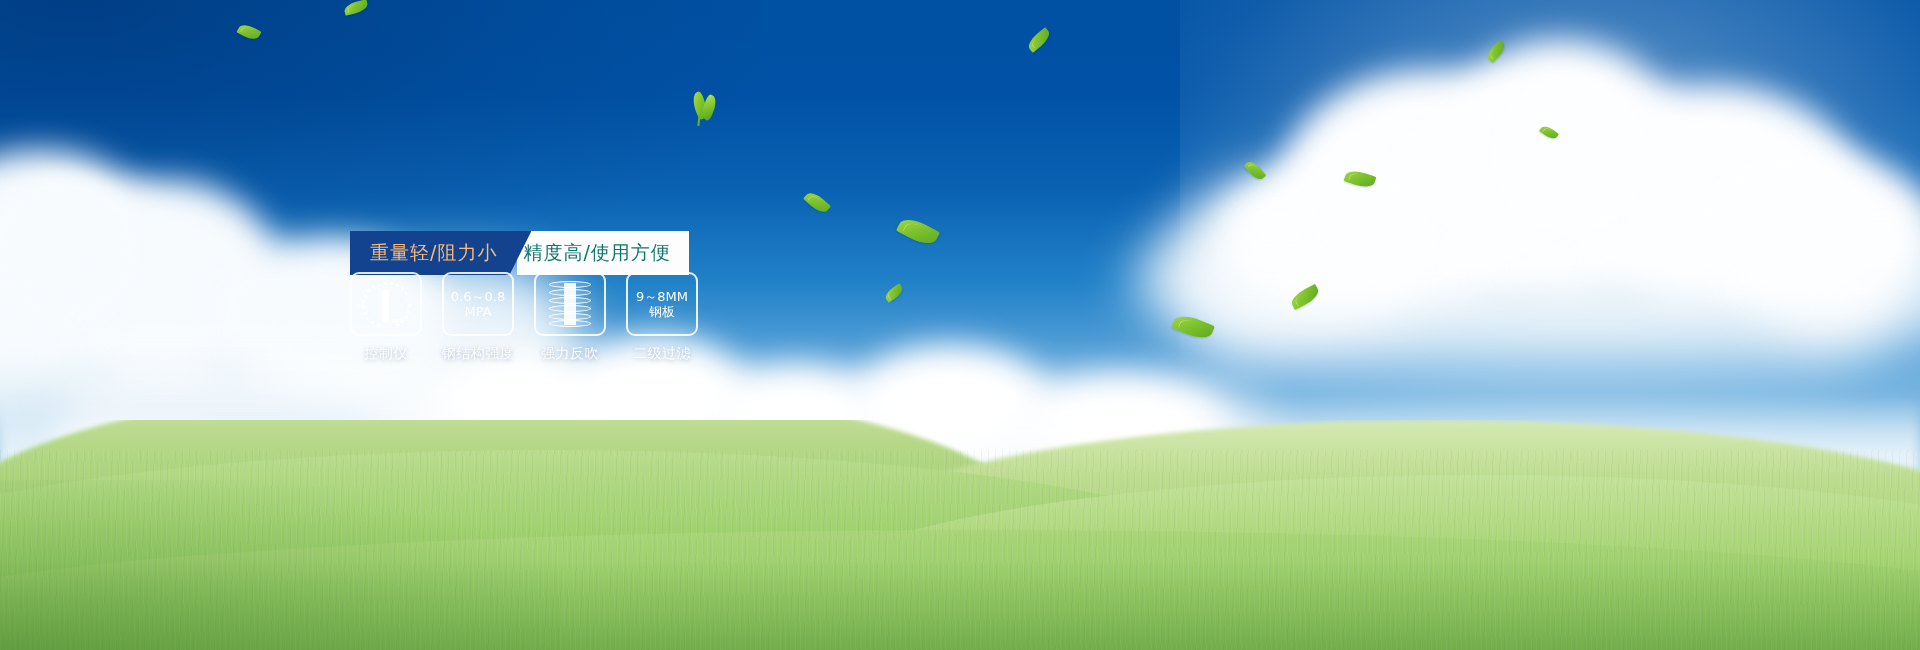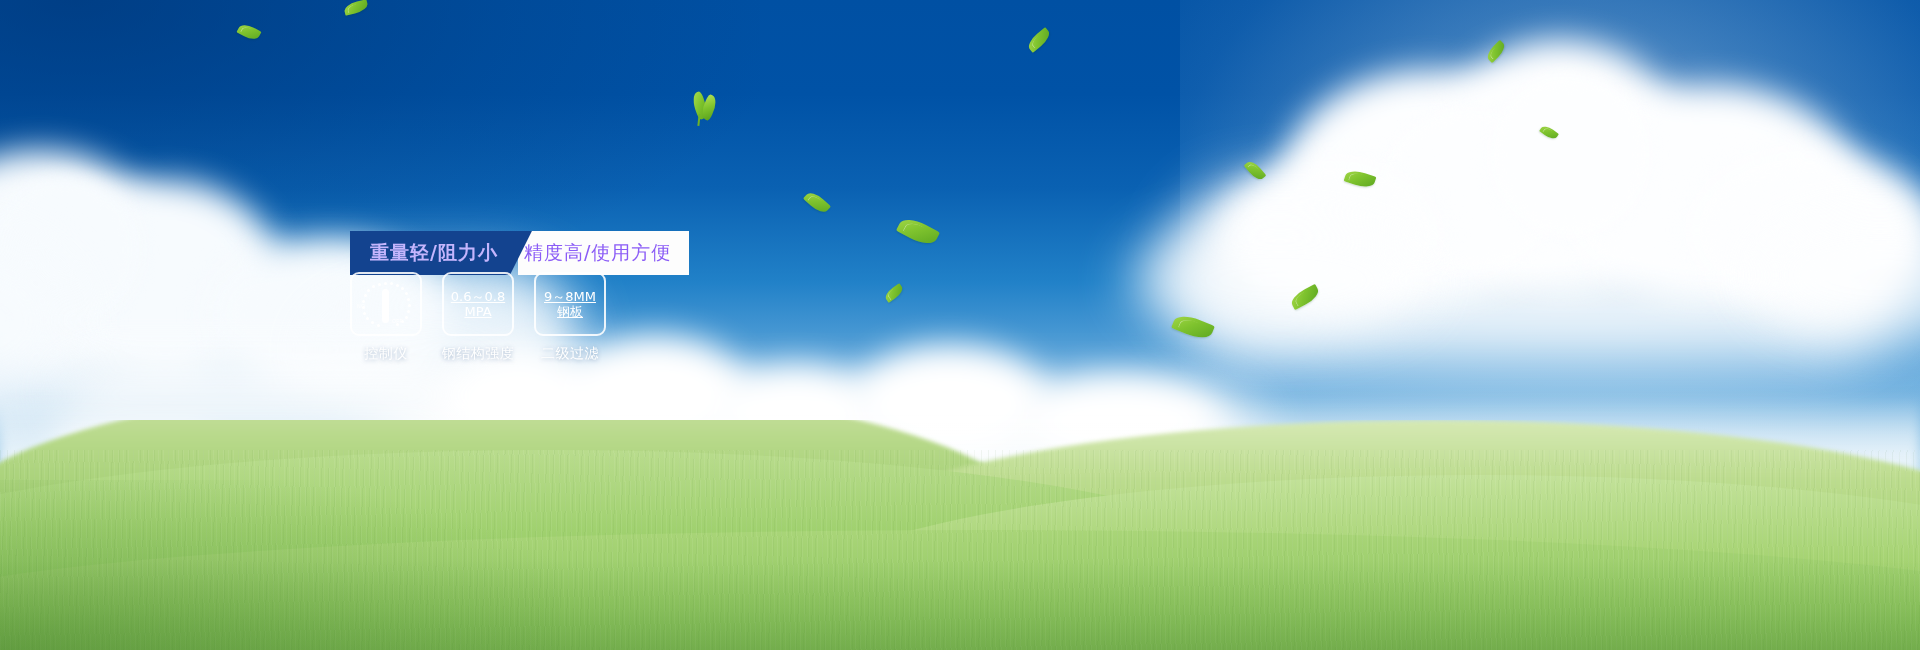--- a/index.html
+++ b/index.html
@@ -71,28 +71,28 @@
 
   .titleleaf{position:absolute;left:678px;top:92px;width:44px;height:34px;}
   .titleleaf .lf{position:absolute;background:linear-gradient(135deg,#b2e055 0%,#7ec32c 50%,#57a01d 100%);}
   .tl1{left:16px;top:0;width:12px;height:27px;border-radius:70% 20% 70% 20%;transform:rotate(-22deg);}
   .tl2{left:25px;top:3px;width:12px;height:25px;border-radius:20% 70% 20% 70%;transform:rotate(26deg);}
   .tlstem{position:absolute;left:20px;top:22px;width:2px;height:12px;background:#6fb327;transform:rotate(6deg);}
 
   .badges{position:absolute;left:350px;top:231px;height:44px;display:flex;}
   .badge{height:44px;display:flex;align-items:center;justify-content:center;font-size:19px;letter-spacing:1px;
     font-family:"DejaVu Sans","Liberation Sans",sans-serif;}
-  .badge-a{background:#13438f;color:#c4b5fd;padding:0 22px 0 20px;
-    clip-path:polygon(0 0, 100% 0, calc(100% - 22px) 100%, 0 100%);padding-right:34px;font-weight:bold;}
-  .badge-b{background:#fdfdfd;color:#8b5cf6;padding:0 18px 0 6px;margin-left:-14px;}
+  .badge-a{background:#13438f;color:#fdba74;padding:0 22px 0 20px;
+    clip-path:polygon(0 0, 100% 0, calc(100% - 22px) 100%, 0 100%);padding-right:34px;}
+  .badge-b{background:#fdfdfd;color:#0f766e;padding:0 18px 0 6px;margin-left:-14px;}
 
   .features{position:absolute;left:350px;top:272px;display:flex;gap:20px;}
   .feat{width:72px;display:flex;flex-direction:column;align-items:center;}
   .fbox{width:72px;height:64px;border:2px solid rgba(255,255,255,.88);border-radius:9px;
-    display:flex;flex-direction:column;align-items:center;justify-content:center;color:#fff;text-decoration:underline;}
+    display:flex;flex-direction:column;align-items:center;justify-content:center;color:#fff;}
   .fval{font-size:13px;line-height:15px;text-align:center;letter-spacing:0;
     font-family:"DejaVu Sans","Liberation Sans",sans-serif;}
   .flabel{margin-top:9px;font-size:14px;color:#fff;white-space:nowrap;letter-spacing:.5px;
     font-family:"DejaVu Sans","Liberation Sans",sans-serif;text-shadow:0 1px 4px rgba(0,50,110,.35);}
 
   
   .gauge{position:relative;width:50px;height:46px;}
   .gauge .dot{position:absolute;width:3px;height:3px;border-radius:50%;background:#fff;}
   .gauge .needle{position:absolute;left:21px;top:8px;width:7px;height:34px;border-radius:4px;background:#fff;}
   .gauge .gno{position:absolute;left:-4px;top:22px;font-size:5px;color:#fff;letter-spacing:.3px;}
@@ -237,20 +237,34 @@
     </div>
 
     <div class="feat">
       <div class="fbox">
         <div class="fval">0.6～0.8</div>
         <div class="fval">MPA</div>
       </div>
       <div class="flabel">钢结构强度</div>
     </div>
 
+    <div class="feat">
+      <div class="fbox">
+        <div class="discs">
+          <div class="core"></div>
+          <div class="d" style="top:0px;"></div>
+          <div class="d" style="top:8px;"></div>
+          <div class="d" style="top:16px;"></div>
+          <div class="d" style="top:24px;"></div>
+          <div class="d" style="top:32px;"></div>
+          <div class="d" style="top:39px;"></div>
+        </div>
+      </div>
+      <div class="flabel">强力反吹</div>
+    </div>
 
     <div class="feat">
       <div class="fbox">
         <div class="fval">9～8MM</div>
         <div class="fval">钢板</div>
       </div>
       <div class="flabel">二级过滤</div>
     </div>
 
 

